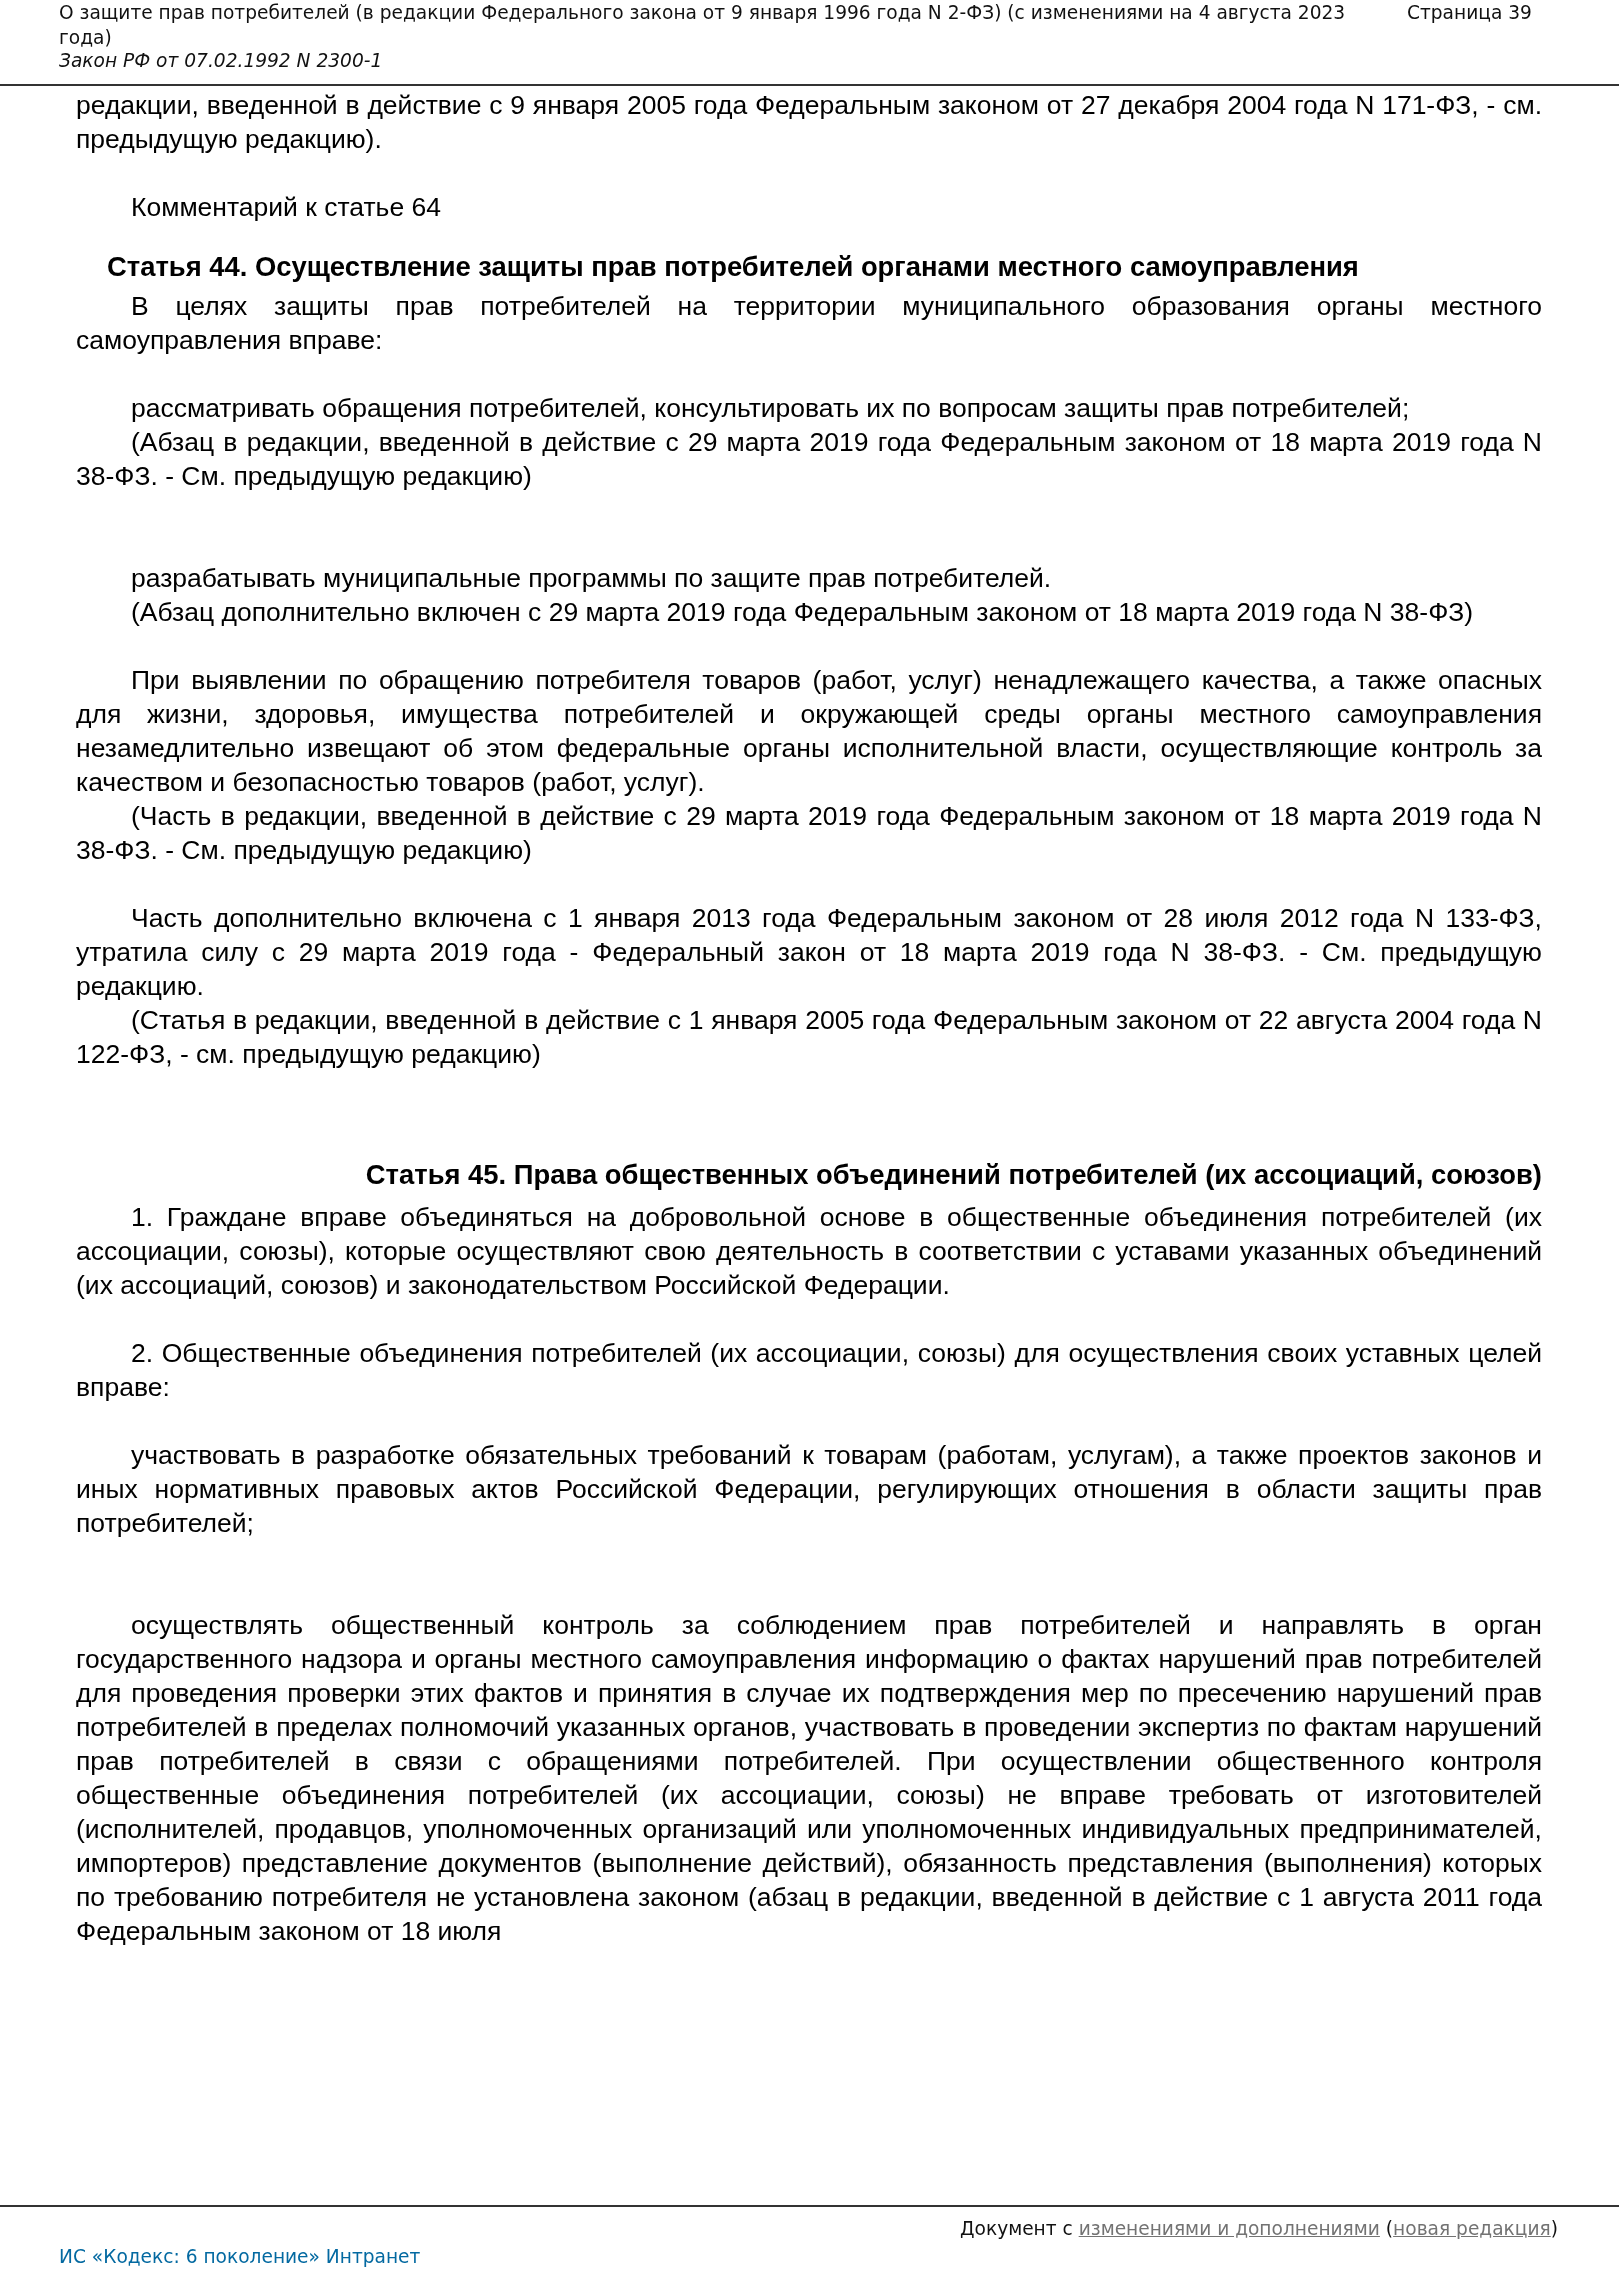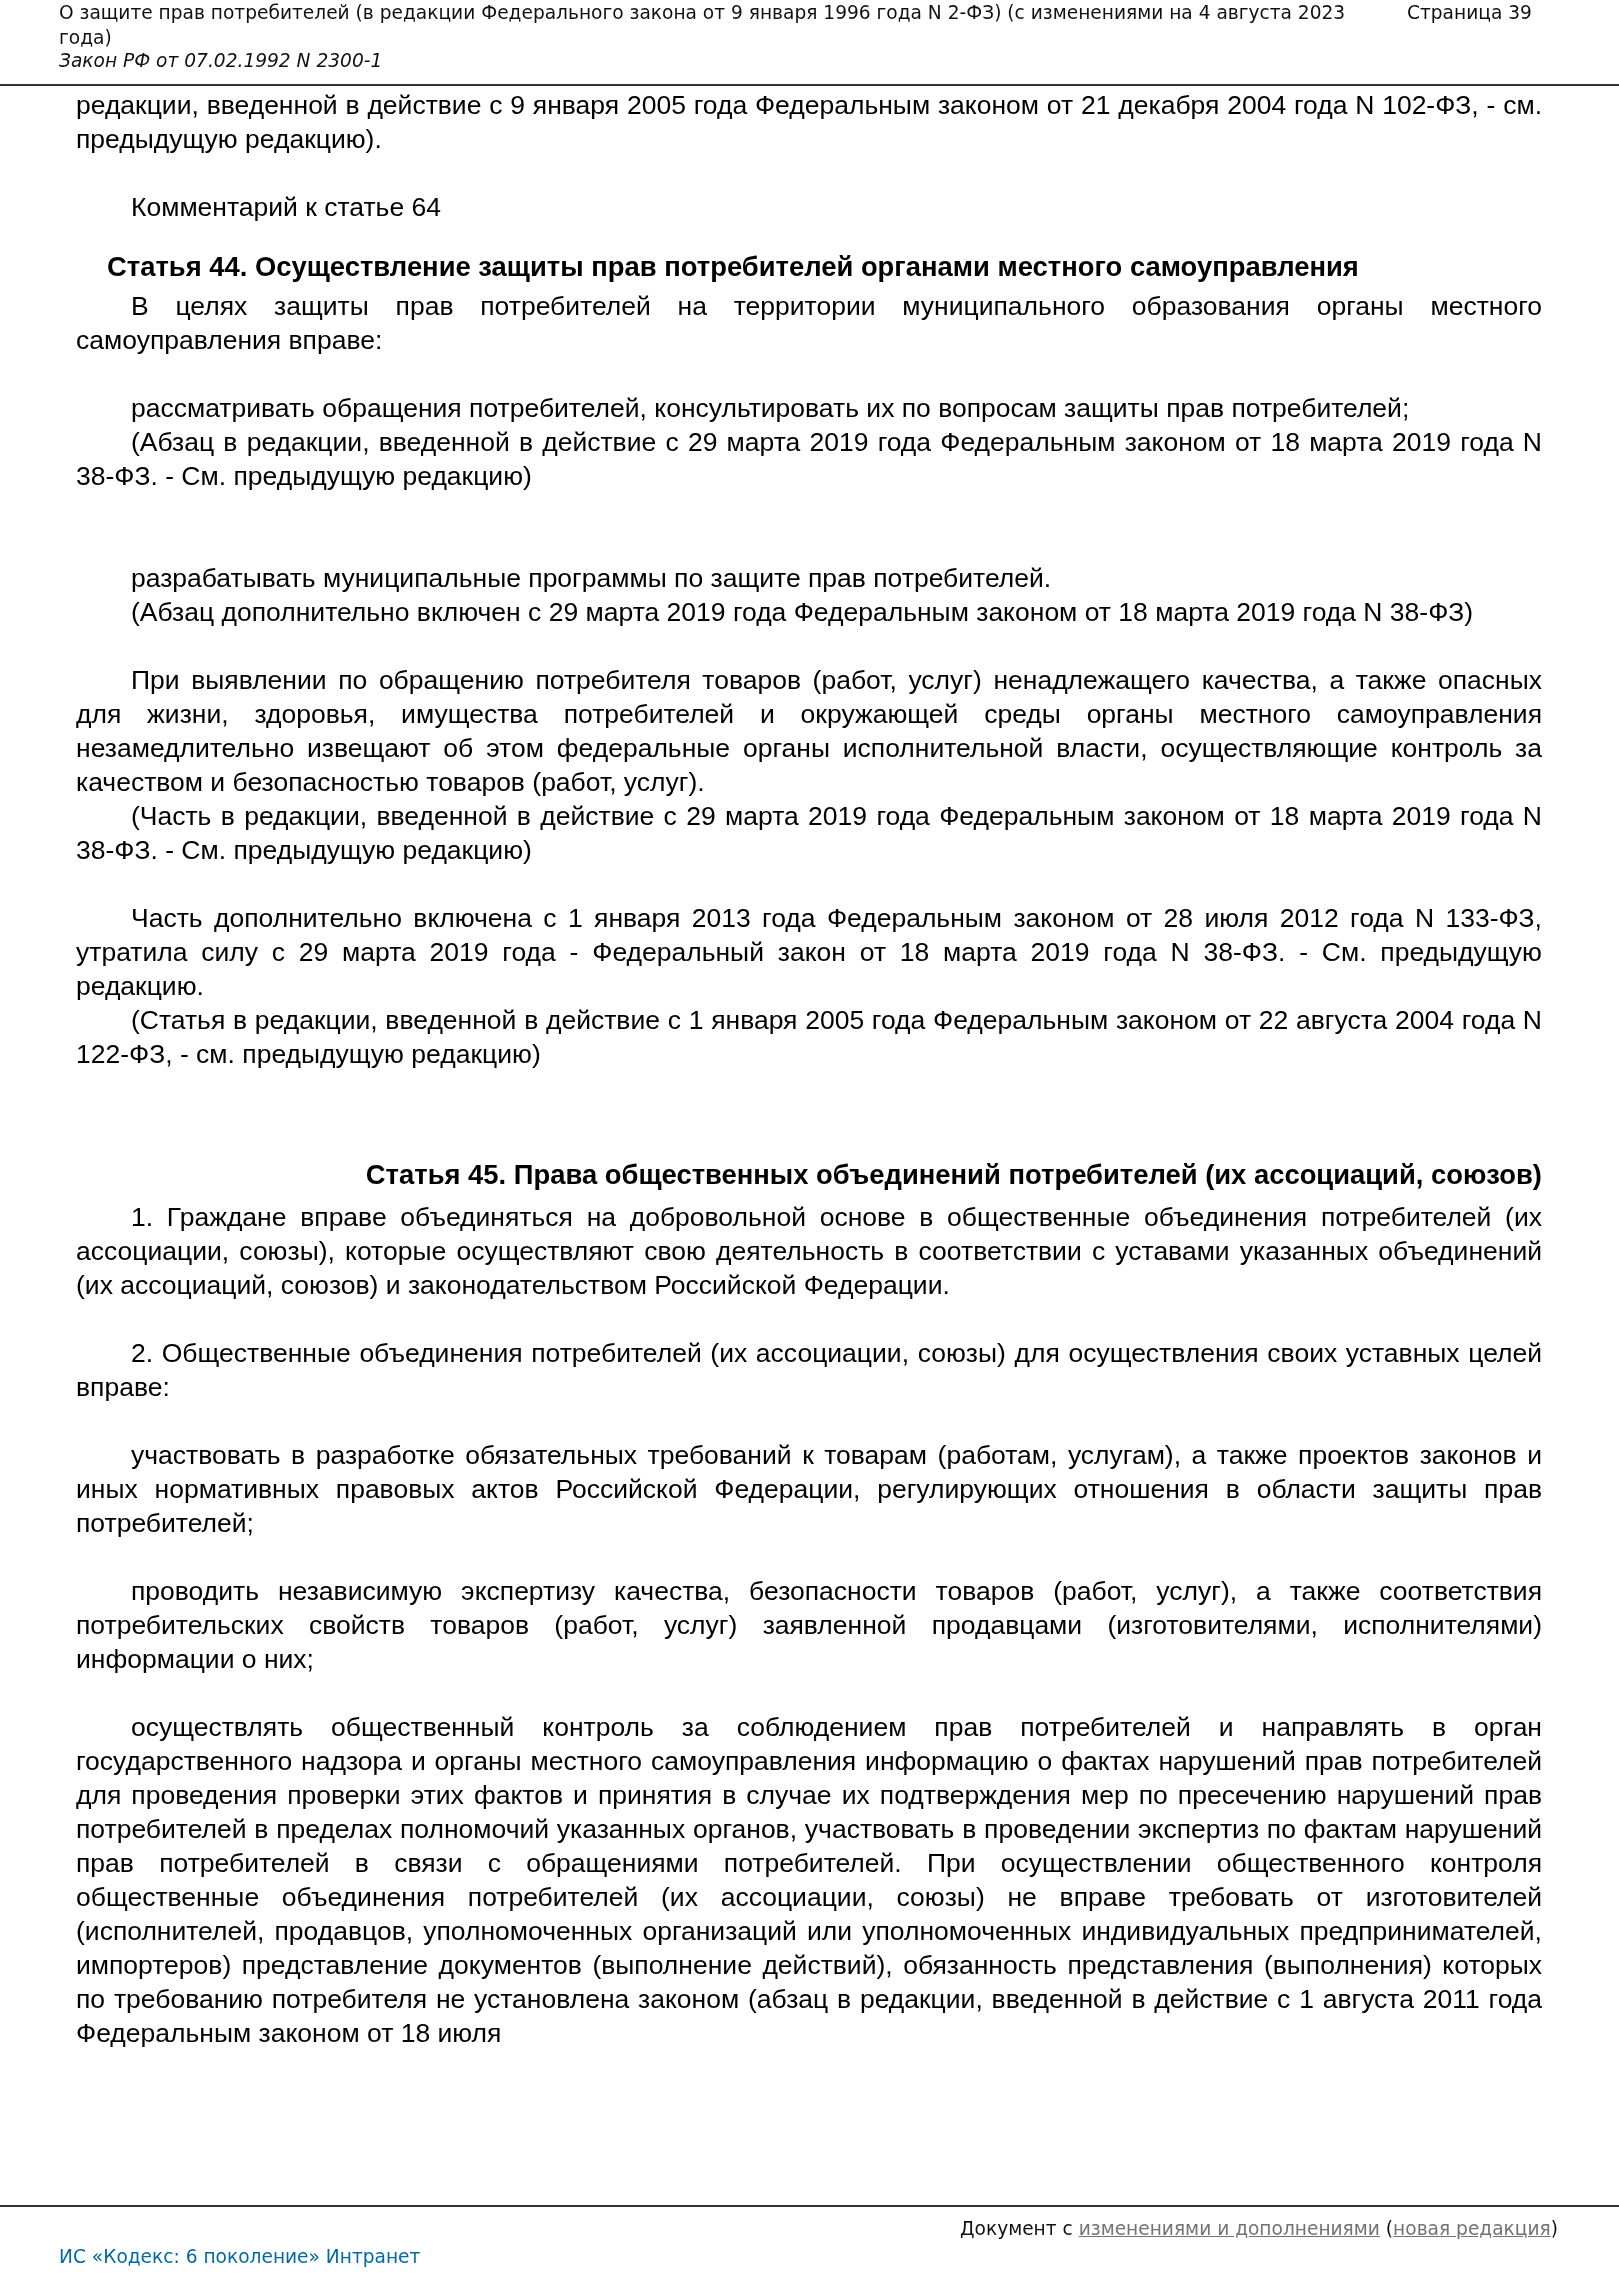--- a/index.html
+++ b/index.html
@@ -26,21 +26,21 @@
 <body>
 
 <div class="hdr">
   <div class="hdr-title">О защите прав потребителей (в редакции Федерального закона от 9 января 1996 года N 2-ФЗ) (с изменениями на 4 августа 2023 года)</div>
   <div class="hdr-page">Страница 39</div>
   <div class="hdr-sub">Закон РФ от 07.02.1992 N 2300-1</div>
 </div>
 <div class="rule-top"></div>
 
 <div class="content">
-  <p class="p first">редакции, введенной в действие с 9 января 2005 года Федеральным законом от 21 декабря 2004 года N 102-ФЗ, - см. предыдущую редакцию).</p>
+  <p class="p first">редакции, введенной в действие с 9 января 2005 года Федеральным законом от 27 декабря 2004 года N 171-ФЗ, - см. предыдущую редакцию).</p>
   <div class="gap"></div>
   <p class="p">Комментарий к статье 64</p>
 
   <h2 class="h h44">Статья 44. Осуществление защиты прав потребителей органами местного самоуправления</h2>
   <p class="p">В целях защиты прав потребителей на территории муниципального образования органы местного самоуправления вправе:</p>
   <div class="gap"></div>
   <p class="p">рассматривать обращения потребителей, консультировать их по вопросам защиты прав потребителей;</p>
   <p class="p">(Абзац в редакции, введенной в действие с 29 марта 2019 года Федеральным законом от 18 марта 2019 года N 38-ФЗ. - См. предыдущую редакцию)</p>
   <div class="gap"></div>
   <div class="gap"></div>
@@ -54,21 +54,20 @@
   <p class="p">(Статья в редакции, введенной в действие с 1 января 2005 года Федеральным законом от 22 августа 2004 года N 122-ФЗ, - см. предыдущую редакцию)</p>
   <div class="gap-lg"></div>
 
   <h2 class="h h45">Статья 45. Права общественных объединений потребителей (их ассоциаций, союзов)</h2>
   <p class="p">1. Граждане вправе объединяться на добровольной основе в общественные объединения потребителей (их ассоциации, союзы), которые осуществляют свою деятельность в соответствии с уставами указанных объединений (их ассоциаций, союзов) и законодательством Российской Федерации.</p>
   <div class="gap"></div>
   <p class="p">2. Общественные объединения потребителей (их ассоциации, союзы) для осуществления своих уставных целей вправе:</p>
   <div class="gap"></div>
   <p class="p">участвовать в разработке обязательных требований к товарам (работам, услугам), а также проектов законов и иных нормативных правовых актов Российской Федерации, регулирующих отношения в области защиты прав потребителей;</p>
   <div class="gap"></div>
-  <p class="p">проводить независимую экспертизу качества, безопасности товаров (работ, услуг), а также соответствия потребительских свойств товаров (работ, услуг) заявленной продавцами (изготовителями, исполнителями) информации о них;</p>
   <div class="gap"></div>
   <p class="p">осуществлять общественный контроль за соблюдением прав потребителей и направлять в орган государственного надзора и органы местного самоуправления информацию о фактах нарушений прав потребителей для проведения проверки этих фактов и принятия в случае их подтверждения мер по пресечению нарушений прав потребителей в пределах полномочий указанных органов, участвовать в проведении экспертиз по фактам нарушений прав потребителей в связи с обращениями потребителей. При осуществлении общественного контроля общественные объединения потребителей (их ассоциации, союзы) не вправе требовать от изготовителей (исполнителей, продавцов, уполномоченных организаций или уполномоченных индивидуальных предпринимателей, импортеров) представление документов (выполнение действий), обязанность представления (выполнения) которых по требованию потребителя не установлена законом (абзац в редакции, введенной в действие с 1 августа 2011 года Федеральным законом от 18 июля</p>
 </div>
 
 <div class="rule-bot"></div>
 <div class="ftr-right">
   <span>Документ с </span><a>изменениями и дополнениями</a><span> (</span><a>новая редакция</a><span>)</span>
 </div>
 <div class="ftr-left">ИС «Кодекс: 6 поколение» Интранет</div>
 

